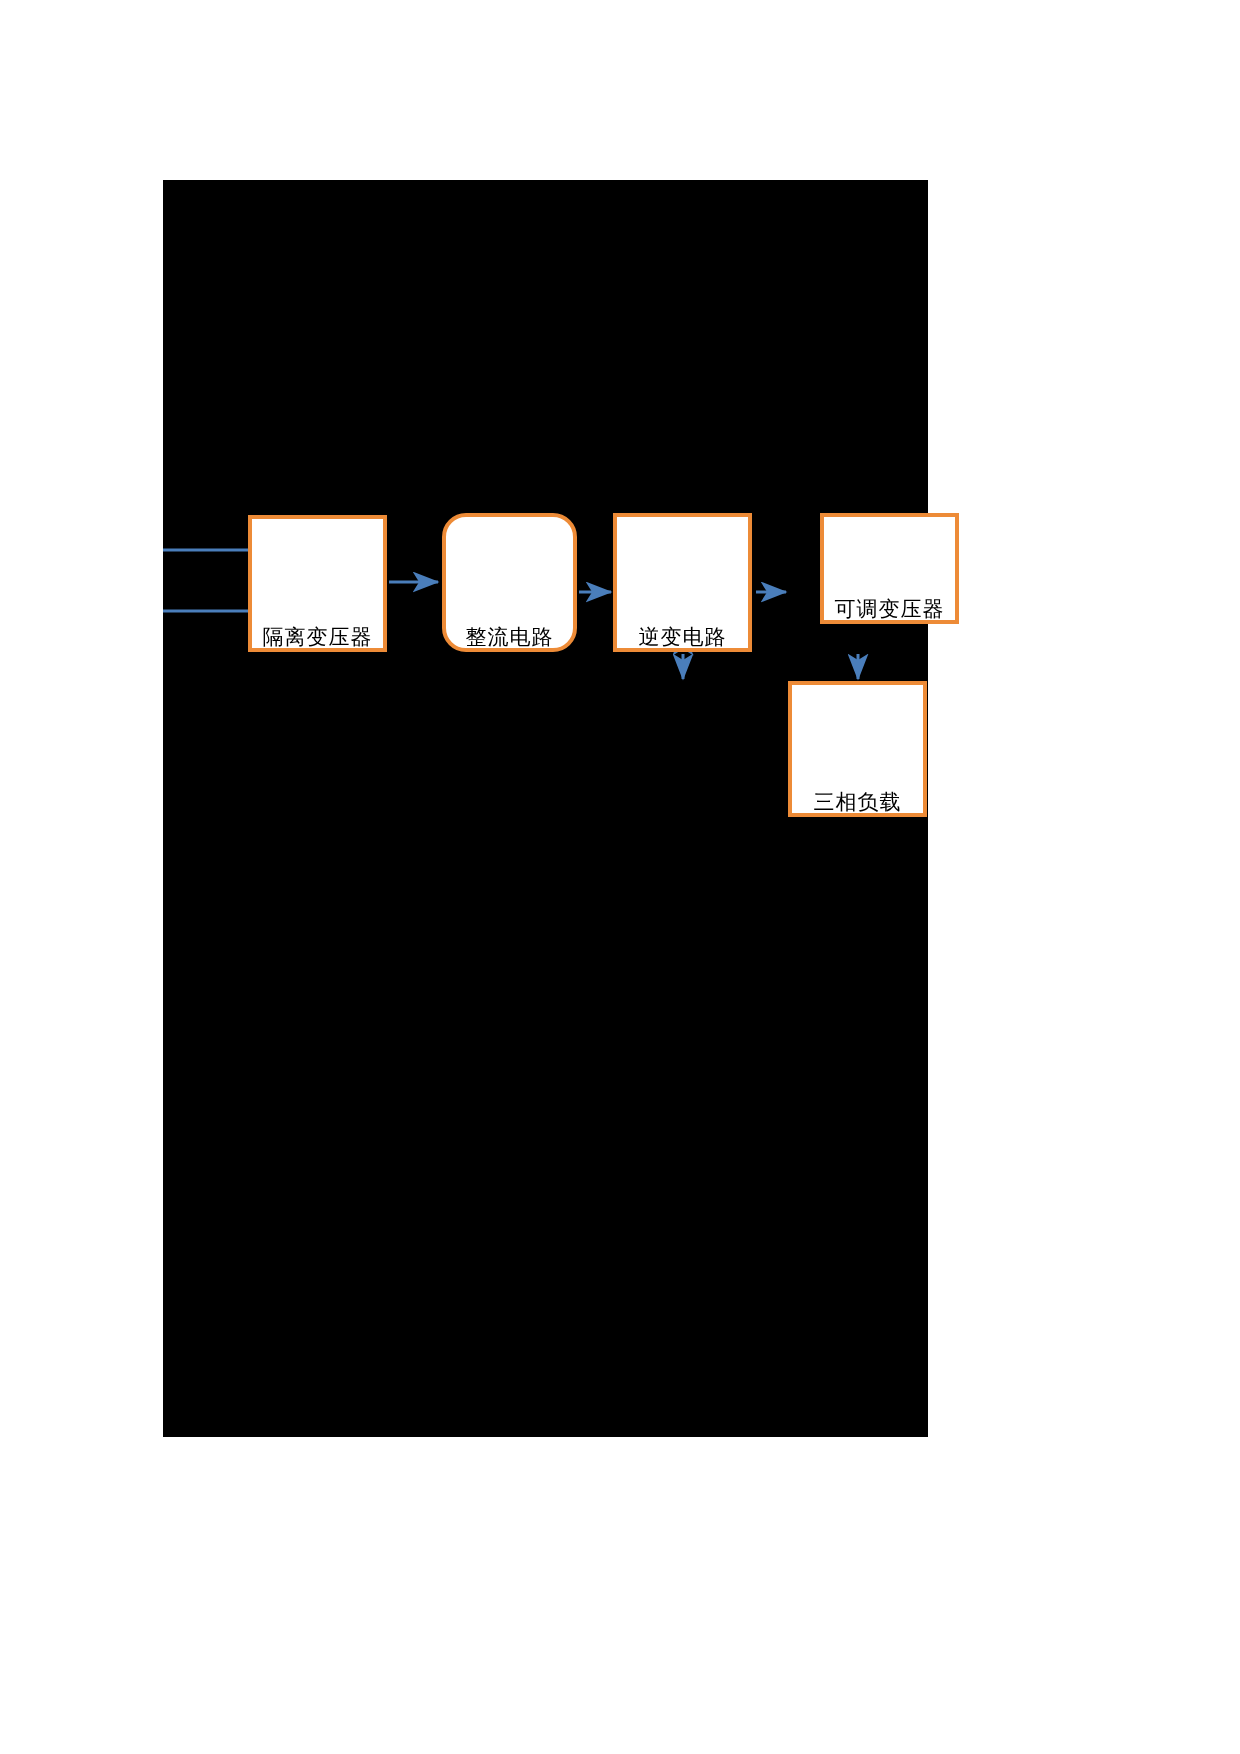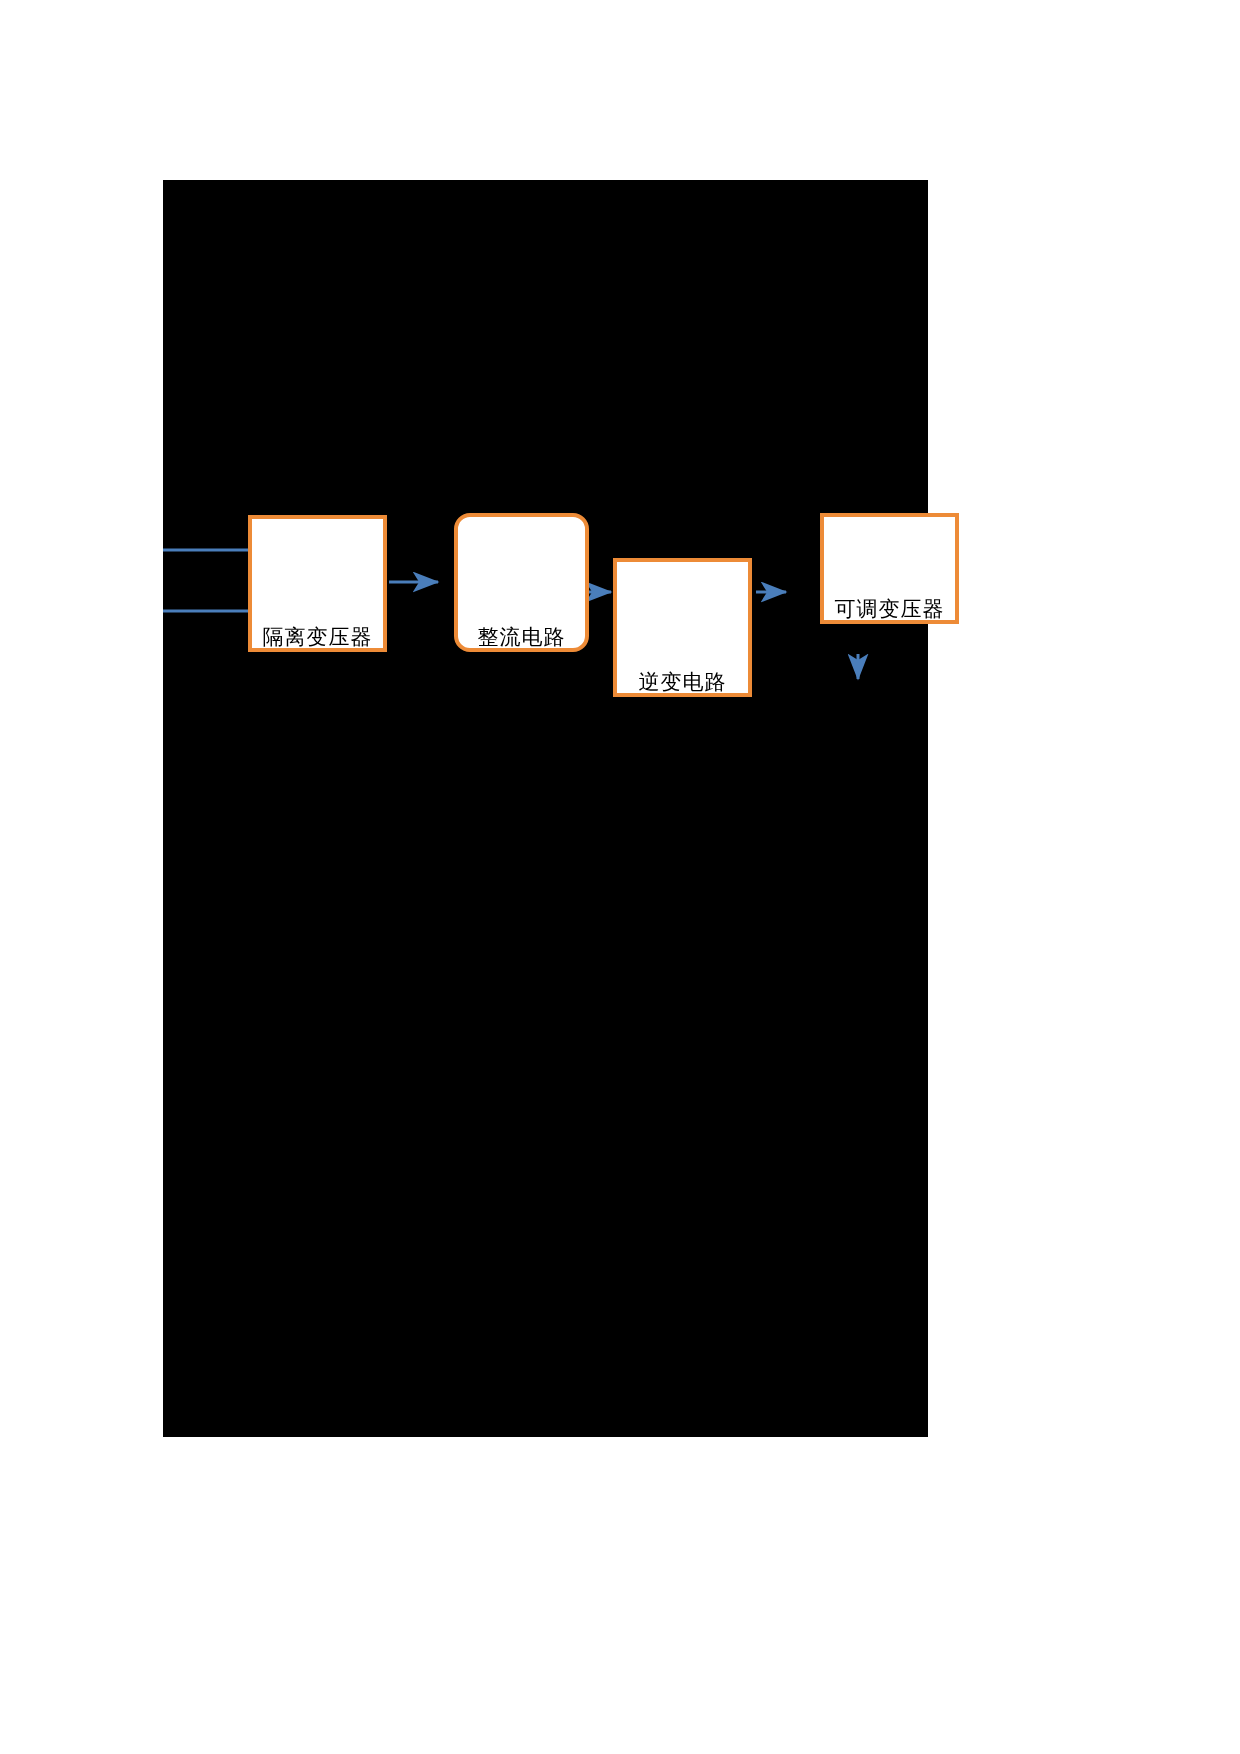--- a/index.html
+++ b/index.html
@@ -46,27 +46,26 @@
   .box-label {
     font-family: "DejaVu Sans", "Liberation Sans", sans-serif;
     font-size: 21px;
     color: #000000;
     letter-spacing: 1px;
     line-height: 1;
     white-space: nowrap;
     user-select: none;
   }
   .rounded {
-    border-radius: 16px;
-    margin-left: 12px;
+    border-radius: 24px;
   }
 
   #box-isolation-transformer { left: 248px; top: 515px; width: 139px; height: 137px; }
   #box-rectifier            { left: 442px; top: 513px; width: 135px; height: 139px; }
-  #box-inverter             { left: 613px; top: 513px; width: 139px; height: 139px; margin-top: 45px; }
+  #box-inverter             { left: 613px; top: 513px; width: 139px; height: 139px; }
   #box-adjustable-transformer { left: 820px; top: 513px; width: 139px; height: 111px; }
   #box-controller           { left: 613px; top: 681px; width: 139px; height: 136px; }
   #box-three-phase-load     { left: 788px; top: 681px; width: 139px; height: 136px; }
 
   
   #connectors {
     position: absolute;
     left: 0; top: 0;
     width: 1240px;
     height: 1754px;
@@ -128,14 +127,17 @@
 
   <div class="box" id="box-inverter">
     <span class="box-label">逆变电路</span>
   </div>
 
   <div class="box" id="box-adjustable-transformer">
     <span class="box-label">可调变压器</span>
   </div>
 
 
+  <div class="box" id="box-three-phase-load">
+    <span class="box-label">三相负载</span>
+  </div>
 
 </div>
 
 </body></html>

